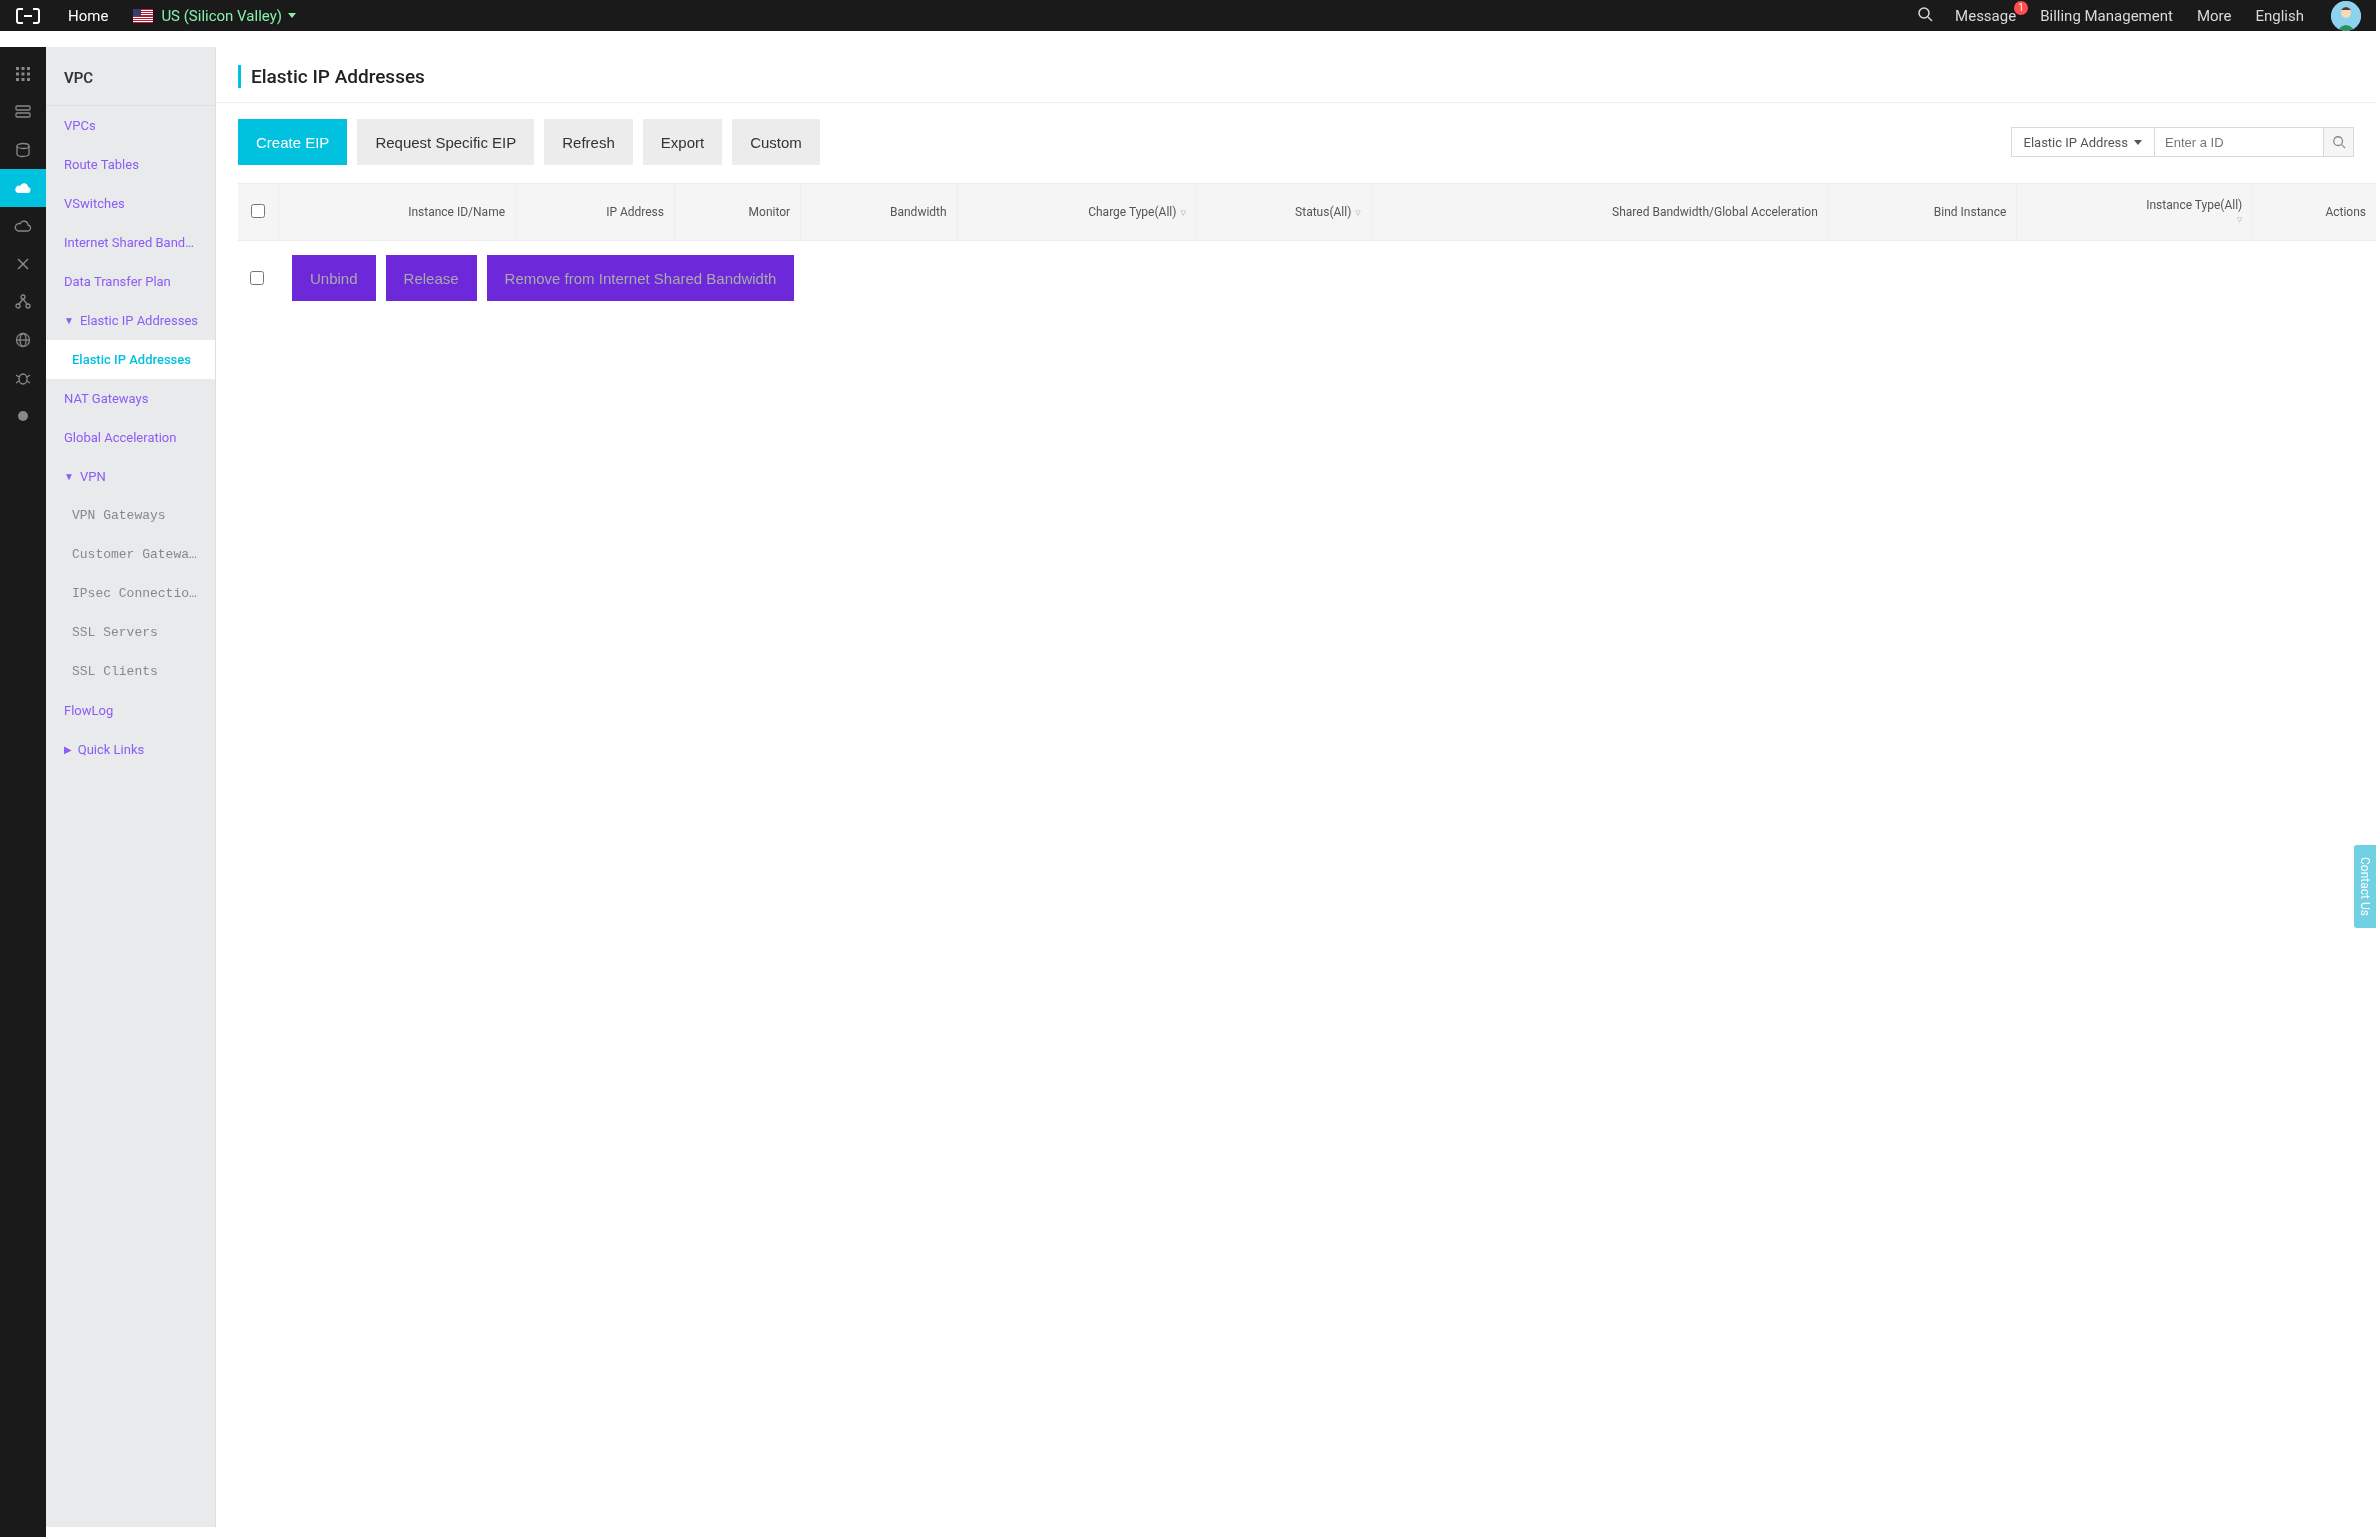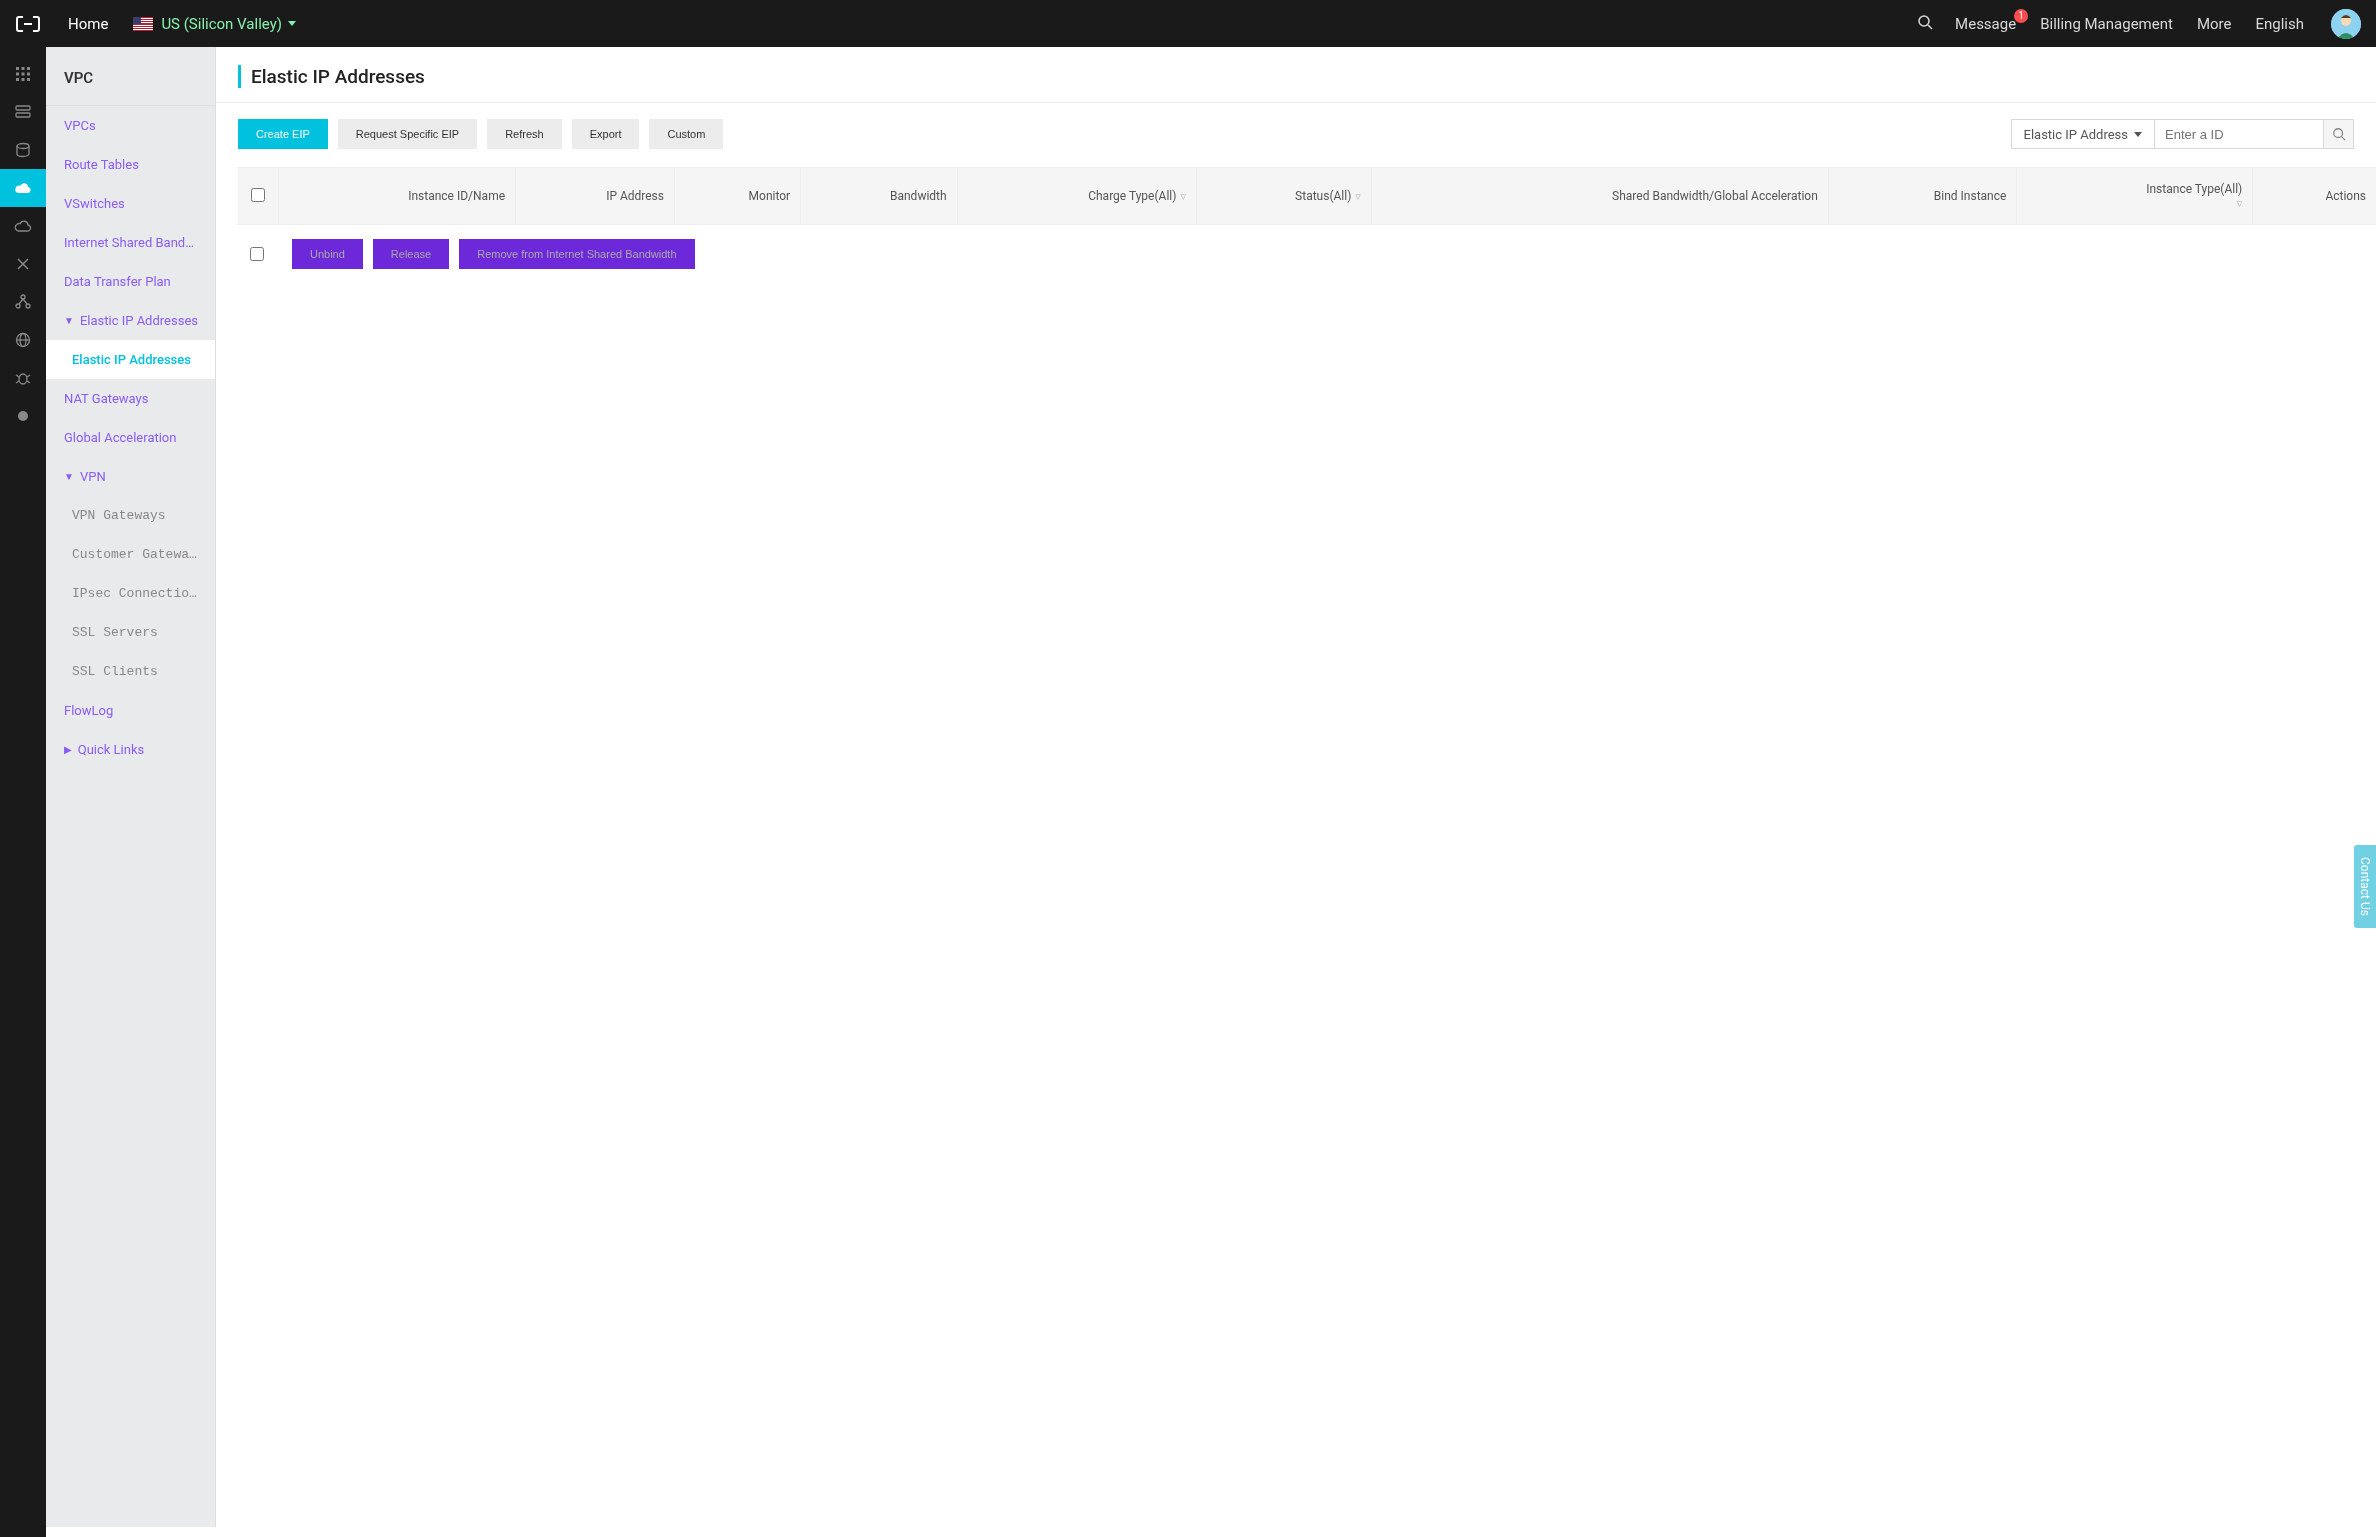--- a/index.html
+++ b/index.html
@@ -1,19 +1,19 @@
 <!DOCTYPE html>
 <html><head>
 <meta charset="utf-8">
 <style>
 * { box-sizing: border-box; margin: 0; padding: 0; }
 body { font-family: -apple-system, BlinkMacSystemFont, "Segoe UI", Roboto, "Helvetica Neue", Arial, sans-serif; font-size: 13px; color: #333; background: #fff; }
 
 
-.header { background: #1a1a1a; color: #d9d9d9; height: 47px; display: flex; align-items: center; padding: 8px 15px; position: relative; justify-content: space-between; }
+.header { background: #1a1a1a; color: #d9d9d9; height: 31px; display: flex; align-items: center; padding: 8px 15px; position: relative; justify-content: space-between; }
 .header .logo { width: 28px; height: 18px; margin-right: 25px; display:flex; align-items:center; }
 .header .logo svg { stroke: #fff; }
 .header .home { color: #fff; font-size: 15px; margin-right: 25px; cursor: pointer; }
 .header .region { display: flex; align-items: center; cursor: pointer; color: #86efac; font-size: 15px; }
 .header .region .flag { width: 20px; height: 14px; margin-right: 8px; display:inline-block; position:relative; background: linear-gradient(to bottom, #b22234 0%, #b22234 7.7%, #fff 7.7%, #fff 15.4%, #b22234 15.4%, #b22234 23.1%, #fff 23.1%, #fff 30.8%, #b22234 30.8%, #b22234 38.5%, #fff 38.5%, #fff 46.2%, #b22234 46.2%, #b22234 53.8%, #fff 53.8%, #fff 61.5%, #b22234 61.5%, #b22234 69.2%, #fff 69.2%, #fff 76.9%, #b22234 76.9%, #b22234 84.6%, #fff 84.6%, #fff 92.3%, #b22234 92.3%, #b22234 100%); }
 .header .region .flag::before { content:""; position:absolute; top:0; left:0; width:40%; height:53.8%; background:#3c3b6e; }
 .header .region .caret { margin-left: 6px; }
 .header .spacer { flex: 1; }
 .header .icon-btn { color: #d9d9d9; margin: 0 10px; cursor: pointer; }
 .header .nav-link { color: #d9d9d9; font-size: 15px; margin: 0 12px; cursor: pointer; position: relative; }
@@ -34,21 +34,21 @@
 .sidebar .nav-item.sub { padding-left: 26px; color: #777; }
 .sidebar .nav-item.sub2 { padding-left: 26px; color: #888; font-family: Liberation Mono, monospace; }
 .sidebar .nav-item.active { background: #fff; color: #00c1de; font-weight: 500; }
 
 
 .main { position: absolute; top: 47px; left: 216px; right: 0; bottom: 0; background: #fff; overflow: auto; }
 .page-title-bar { padding: 18px 22px 14px; border-bottom: 1px solid #eee; background:#fff; }
 .page-title { font-size: 19px; font-weight: 500; color: #222; border-left: 3px solid #00c1de; padding-left: 10px; }
 
 .toolbar { padding: 16px 22px 18px; display: flex; align-items: center; gap: 10px; }
-.btn { border: none; background: #ececec; color: #333; font-size: 11px; padding: 0 18px; height: 30px; cursor: pointer; }
+.btn { border: none; background: #ececec; color: #333; font-size: 15px; padding: 0 18px; height: 46px; cursor: pointer; }
 .btn.primary { background: #00c1de; color: #fff; }
 .search-group { margin-left: auto; display: flex; align-items: stretch; border: 1px solid #d9d9d9; height: 30px; }
 .search-group .select { display: flex; align-items: center; padding: 0 12px; font-size: 13px; color: #555; cursor: pointer; border-right: 1px solid #d9d9d9; gap:6px; }
 .search-group input { border: none; outline: none; padding: 0 10px; font-size: 13px; width: 168px; color:#333; }
 .search-group .s-btn { background: #f5f5f5; width: 30px; display: flex; align-items: center; justify-content: center; border-left: 1px solid #d9d9d9; cursor: pointer; color:#888; }
 
 .table { width: calc(100% - 22px); margin-left: 22px; border-collapse: collapse; }
 .table th { background: #f5f5f6; text-align: right; font-weight: 400; color: #555; font-size: 12px; padding: 14px 10px; border-right: 1px solid #eee; border-top:1px solid #eee; border-bottom:1px solid #eee; vertical-align: middle; }
 .table th:last-child { border-right: none; }
 .table th .filter { margin-left: 4px; color: #bbb; font-size: 11px; }

